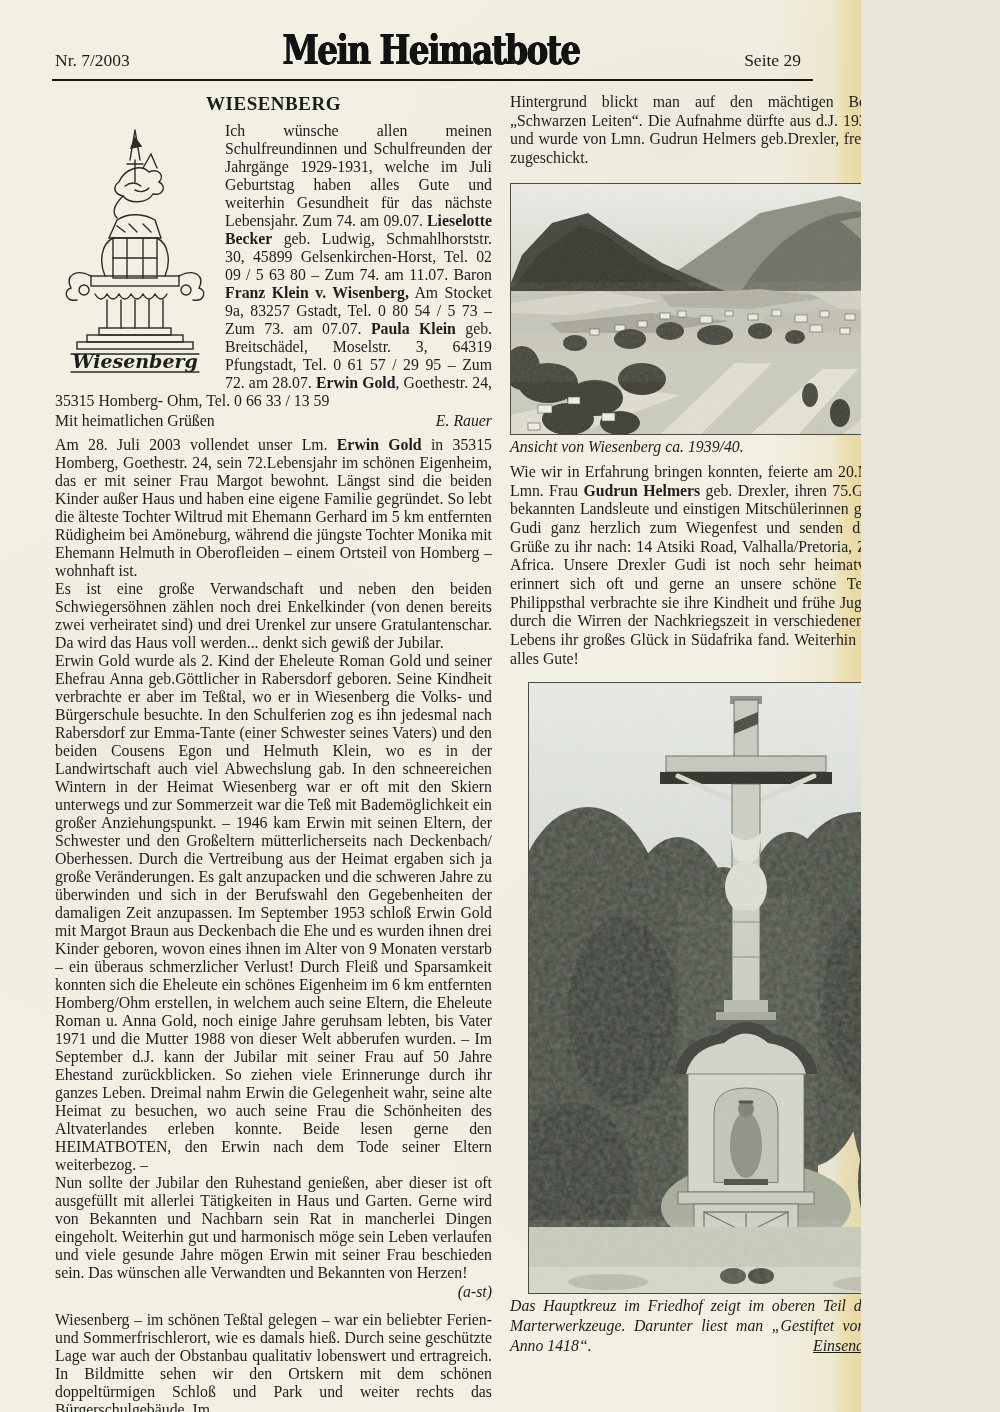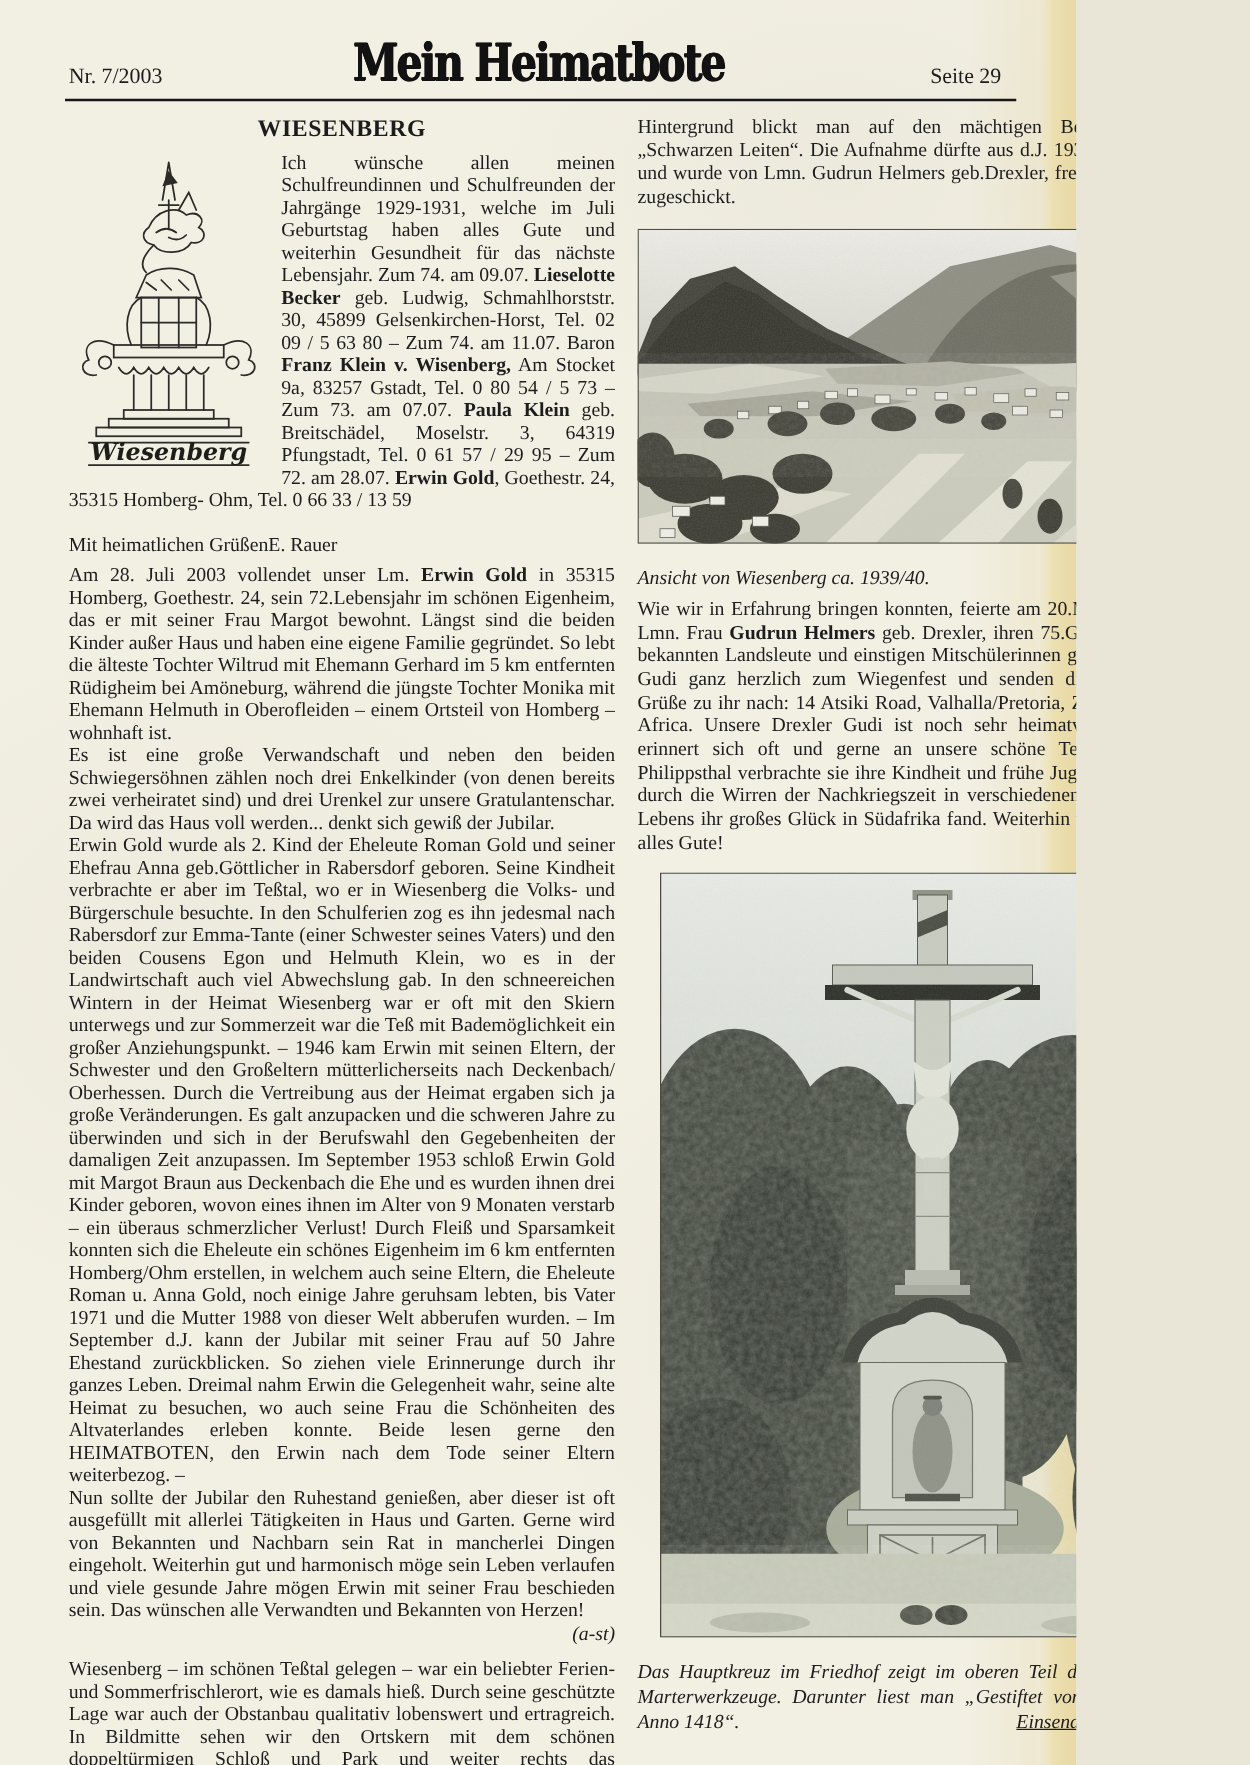--- a/index.html
+++ b/index.html
@@ -43,30 +43,30 @@
     color:#1d1d1d;
   }
   .col-right .para{font-size:15.8px;line-height:18.7px;}
   .article-heading{
     text-align:center;font-weight:bold;font-size:19px;letter-spacing:.5px;
     margin:0 0 7px 0;
   }
   .emblem{
     float:left;width:160px;height:250px;margin:2px 10px 2px 0;
   }
-  .signoff{display:flex;justify-content:flex-start;font-size:15.8px;line-height:19px;margin-top:17px;}
-  .signoff .name{}
+  .signoff{display:flex;justify-content:space-between;font-size:15.8px;line-height:19px;margin-top:1px;}
+  .signoff .name{font-style:italic;}
   .sig-line{text-align:right;font-style:italic;font-size:15.8px;line-height:19px;}
   .sig-inline{float:right;font-style:italic;}
   .gap6{margin-top:6px;} .gap10{margin-top:10px;}
   .photo{display:block;margin:0;}
   .photo-frame1{margin-top:15px;}
   .photo-frame2{margin-top:13px;margin-left:18px;}
   .caption{
-    font-style:italic;font-size:15.8px;line-height:20px;margin-top:18px;
+    font-style:italic;font-size:15.8px;line-height:20px;margin-top:2px;
     text-align:justify;
   }
   .caption .submitter{float:right;font-style:italic;text-decoration:underline;}
   b{font-weight:bold;}
 </style>
 </head>
 <body>
 
 <div class="page">
   <div class="paper-edge"></div>

